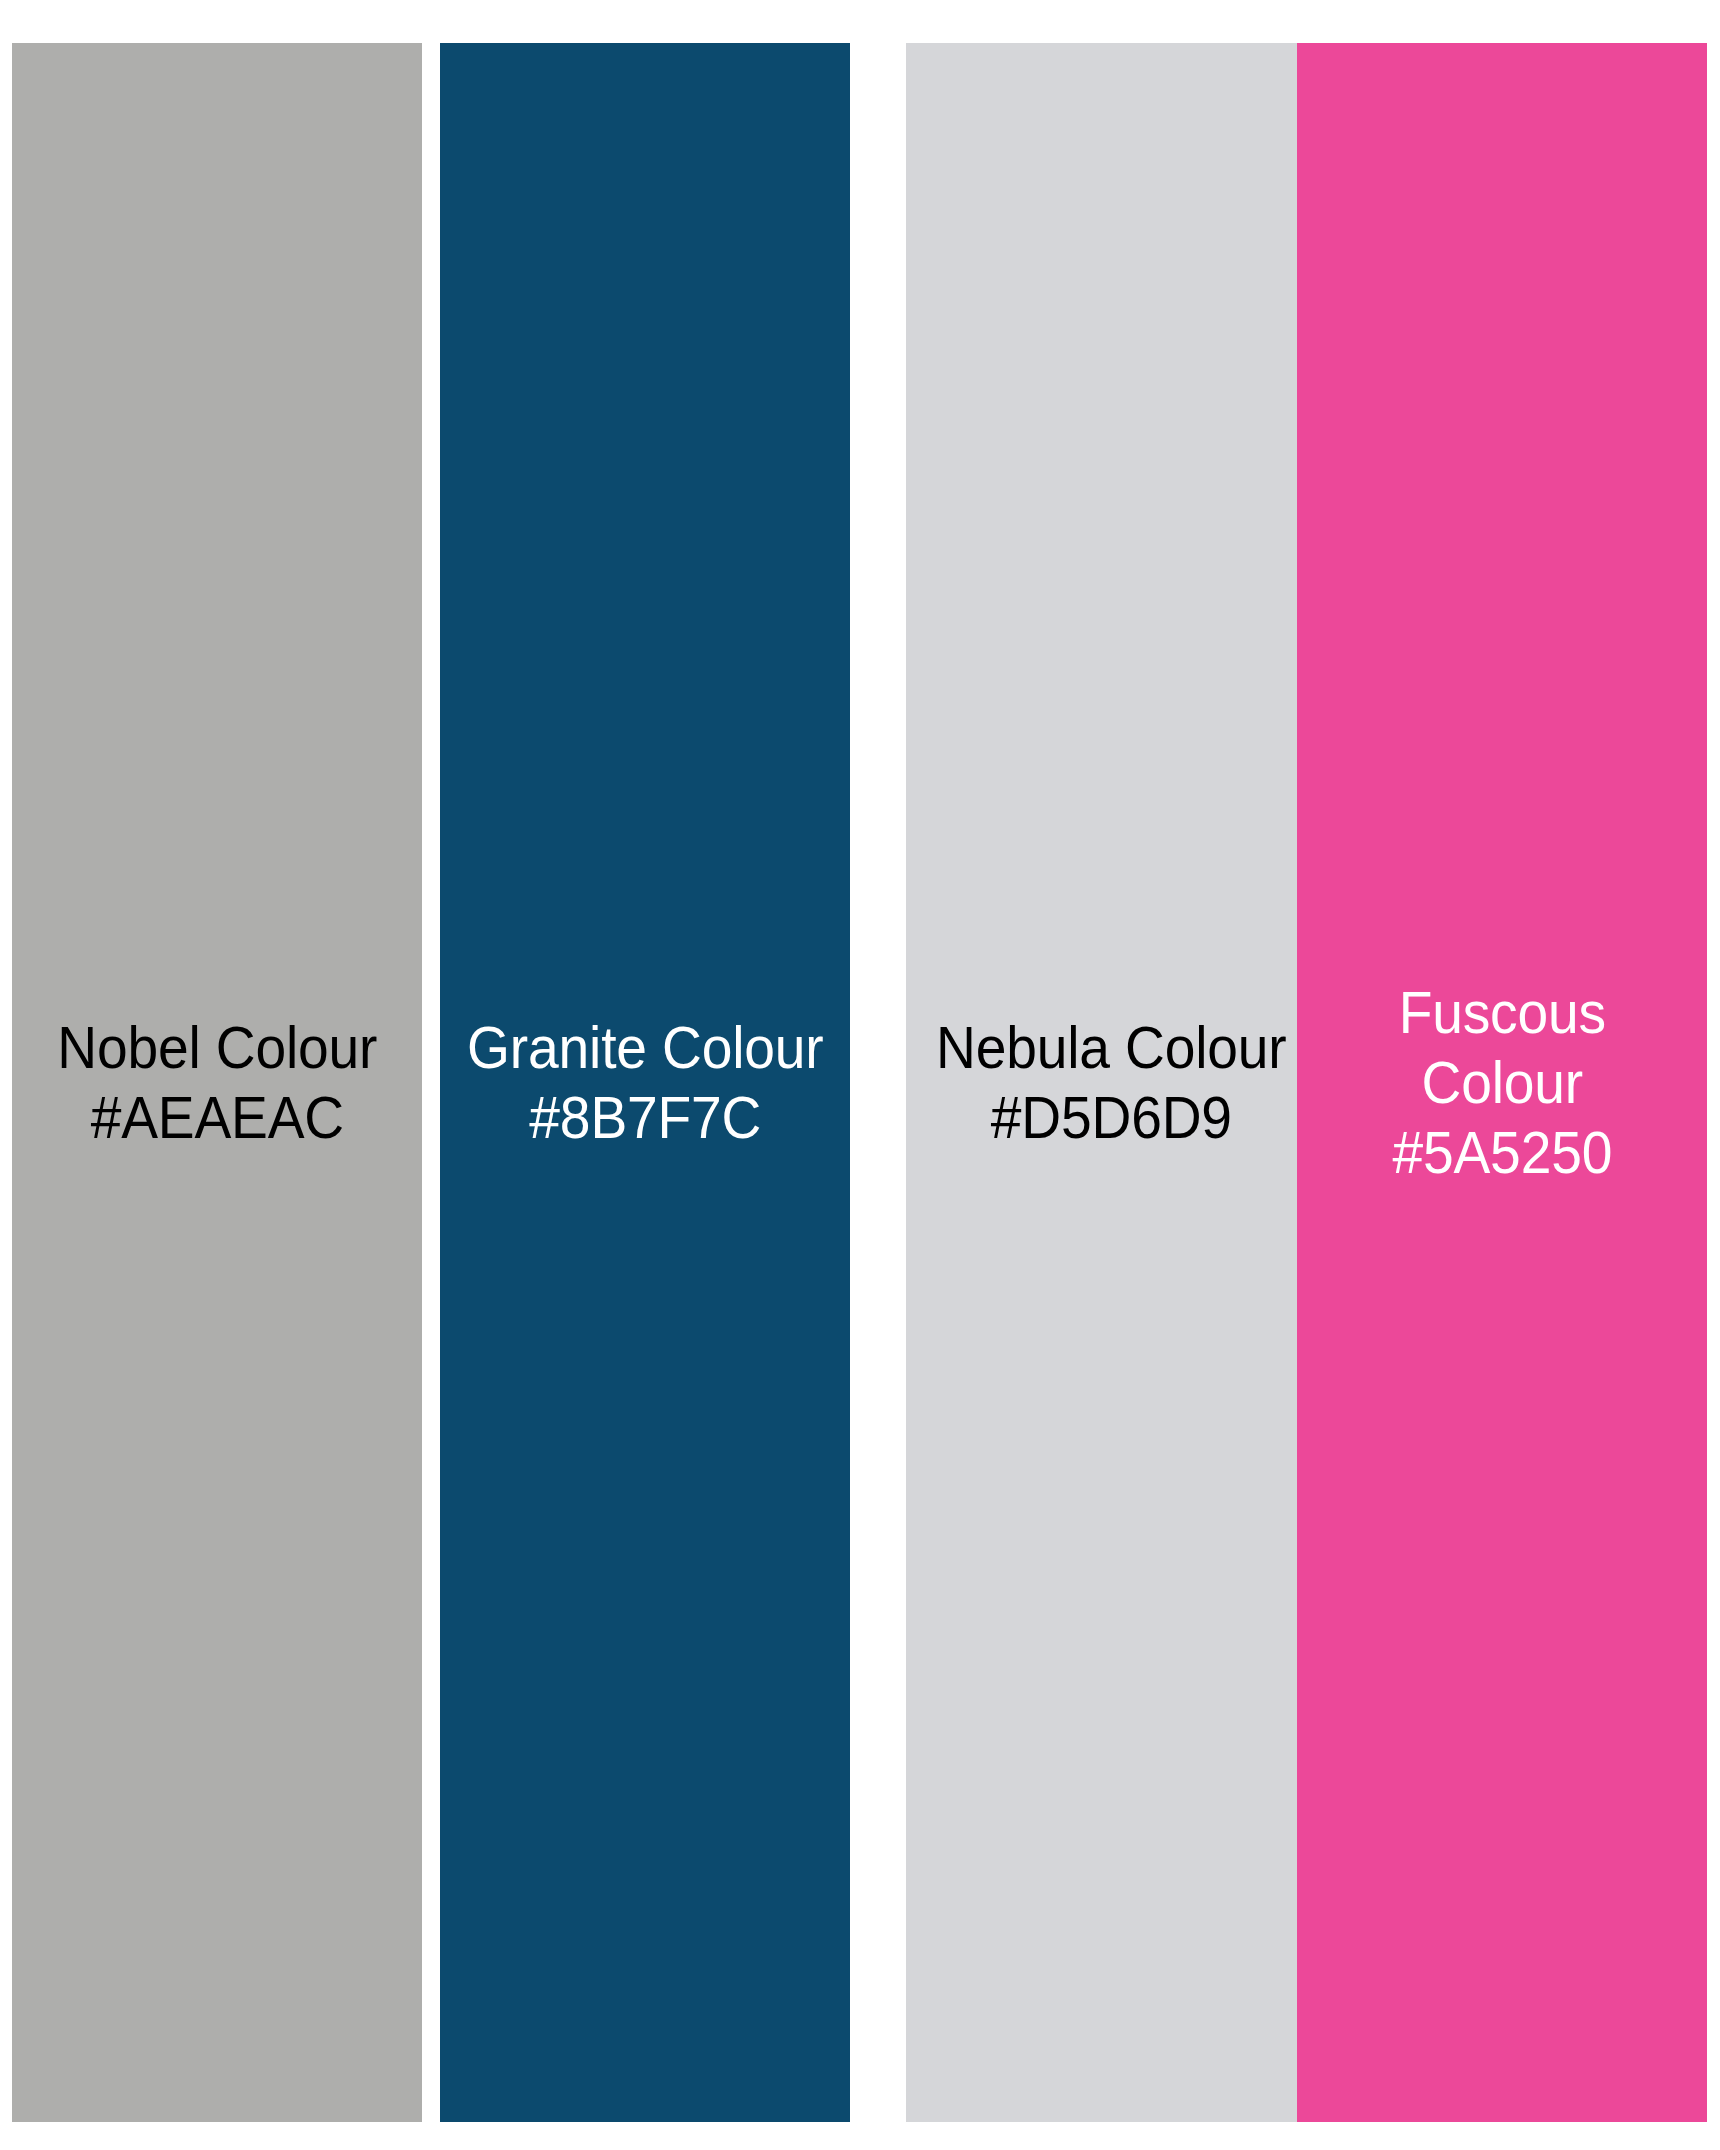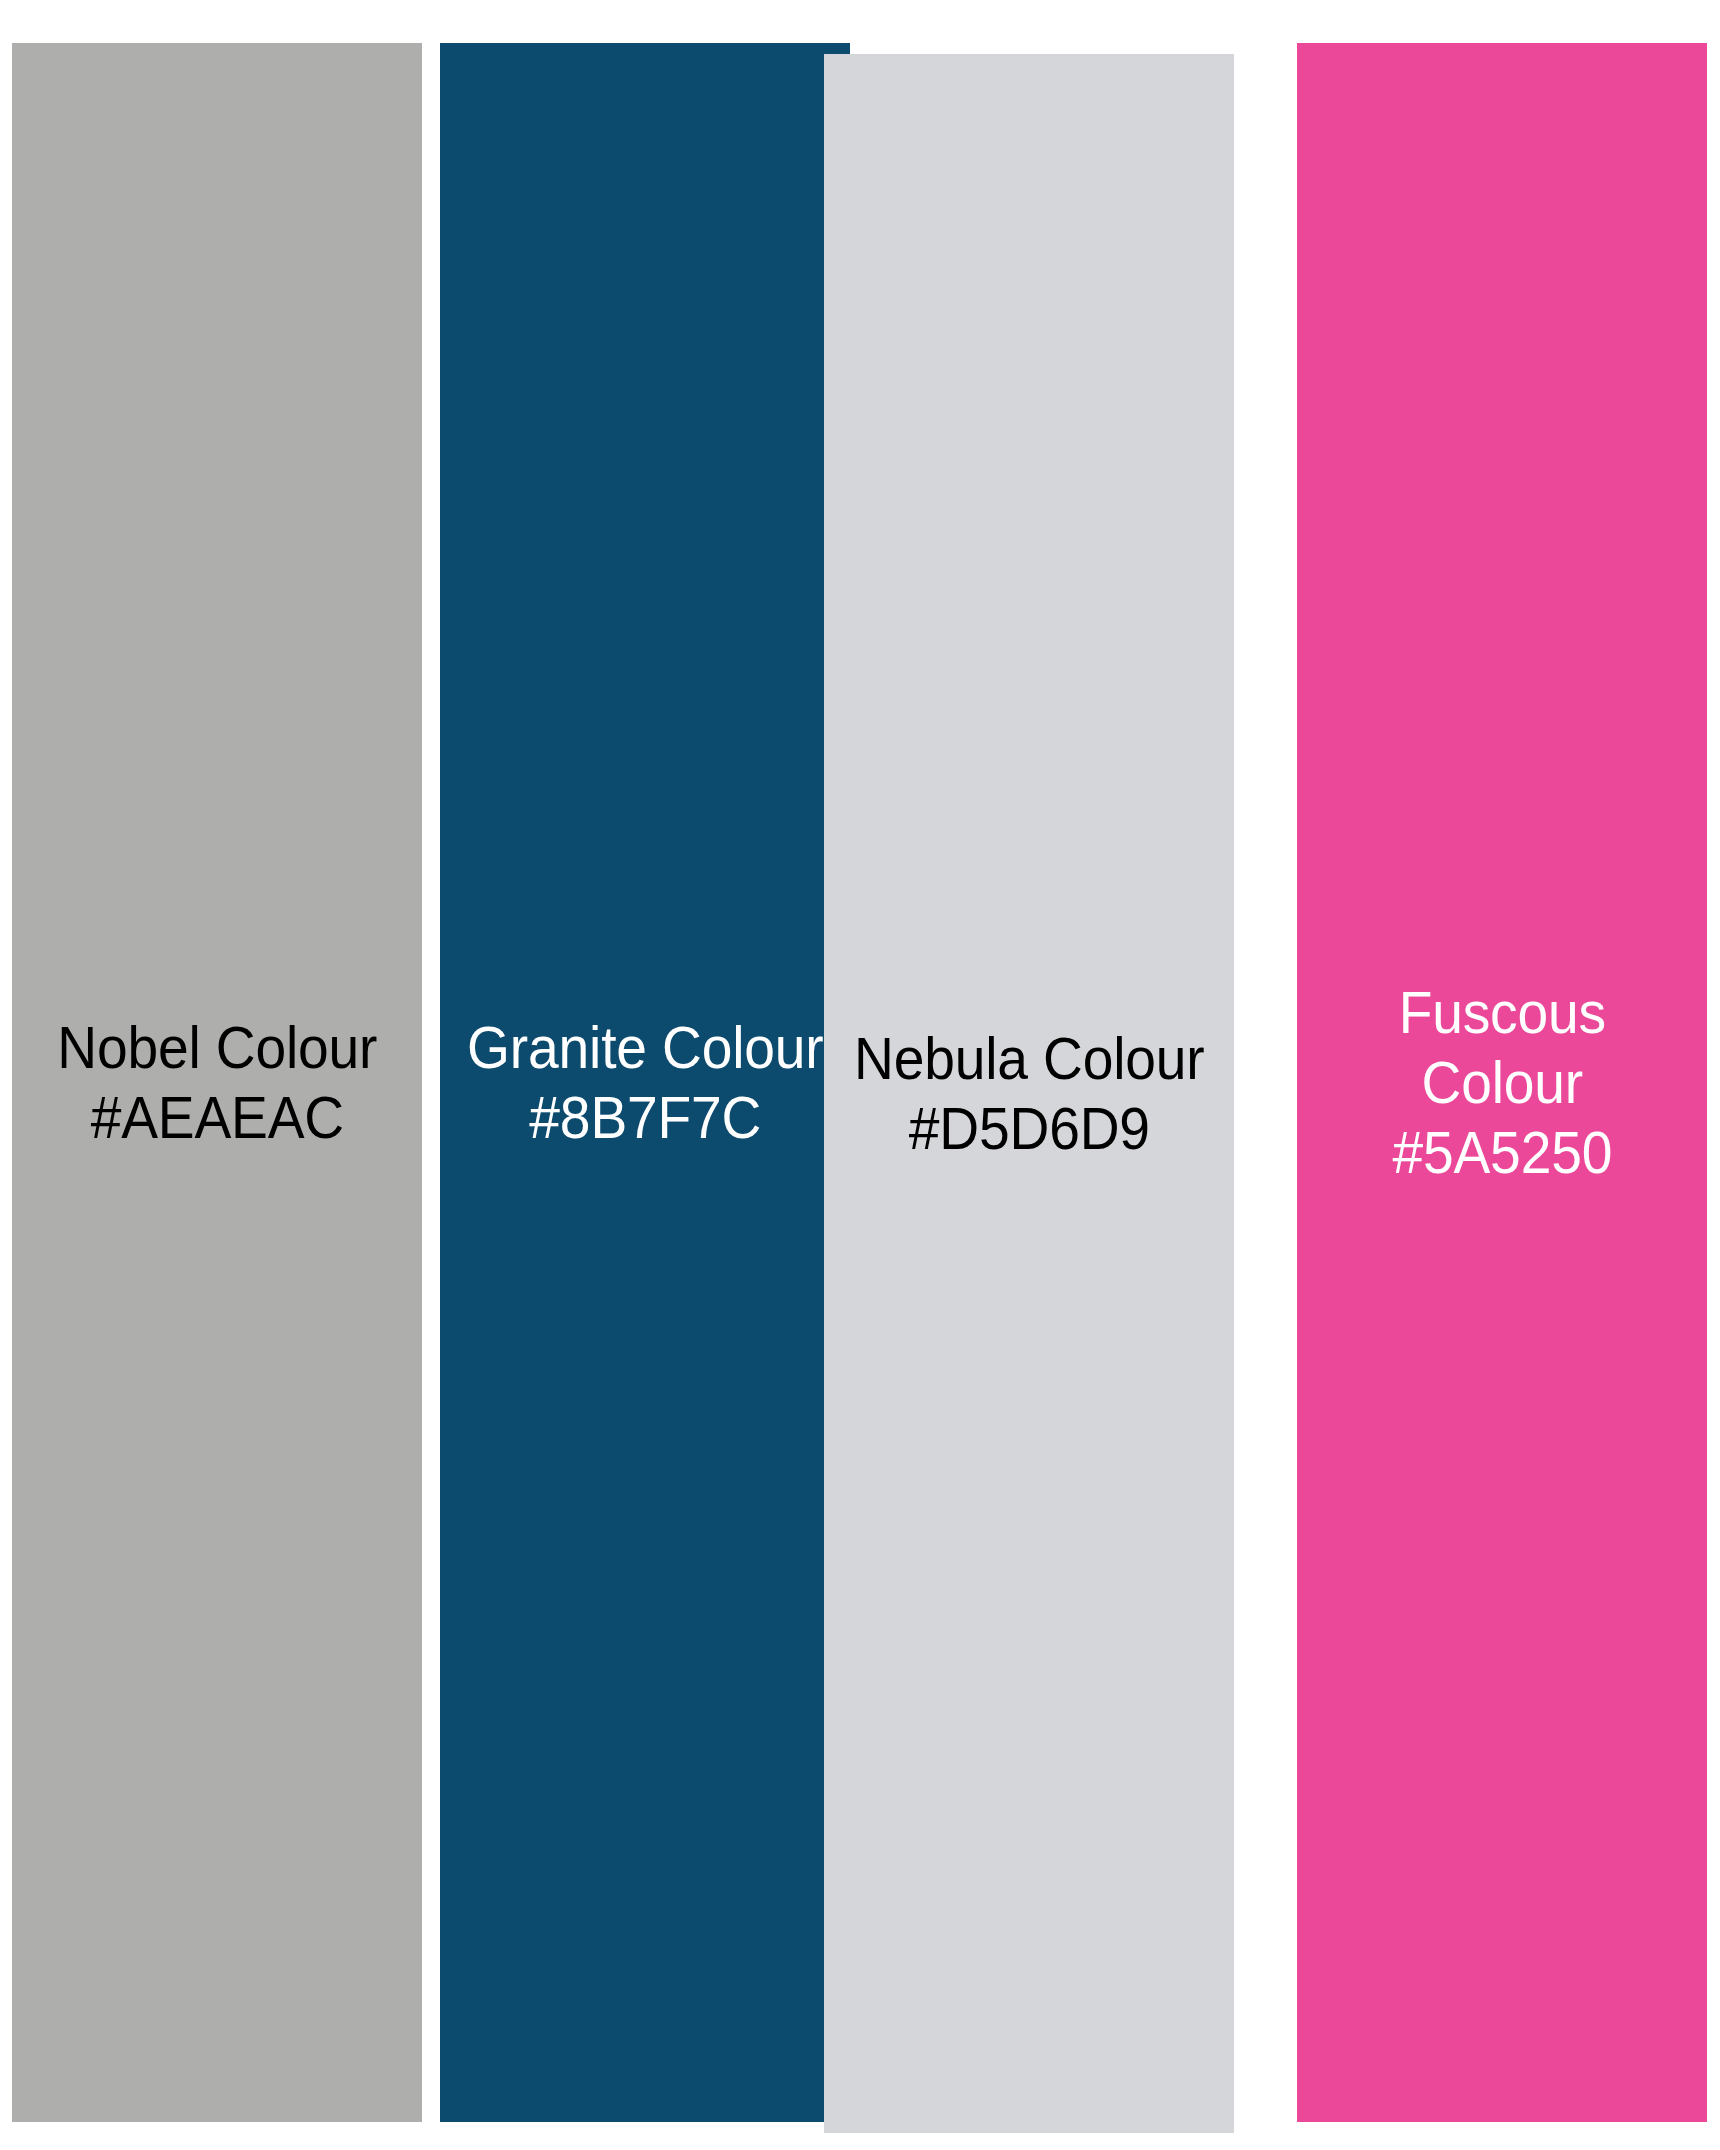--- a/index.html
+++ b/index.html
@@ -29,21 +29,21 @@
     width: 410px;
     display: flex;
     align-items: center;
     justify-content: center;
     box-sizing: border-box;
     padding: 0 6.7px;
   }
 
   .swatch-1 { left: 12.4px;   }
   .swatch-2 { left: 440px;  }
-  .swatch-3 { left: 824px; margin-top: 11px; }
+  .swatch-3 { left: 906px; }
   .swatch-4 { left: 1297px; }
 
   .swatch-label {
     width: 100%;
     text-align: center;
     font-size: 60px;
     line-height: 70px;
     font-weight: 400;
     letter-spacing: -0.2px;
     transform: scaleX(0.92);

